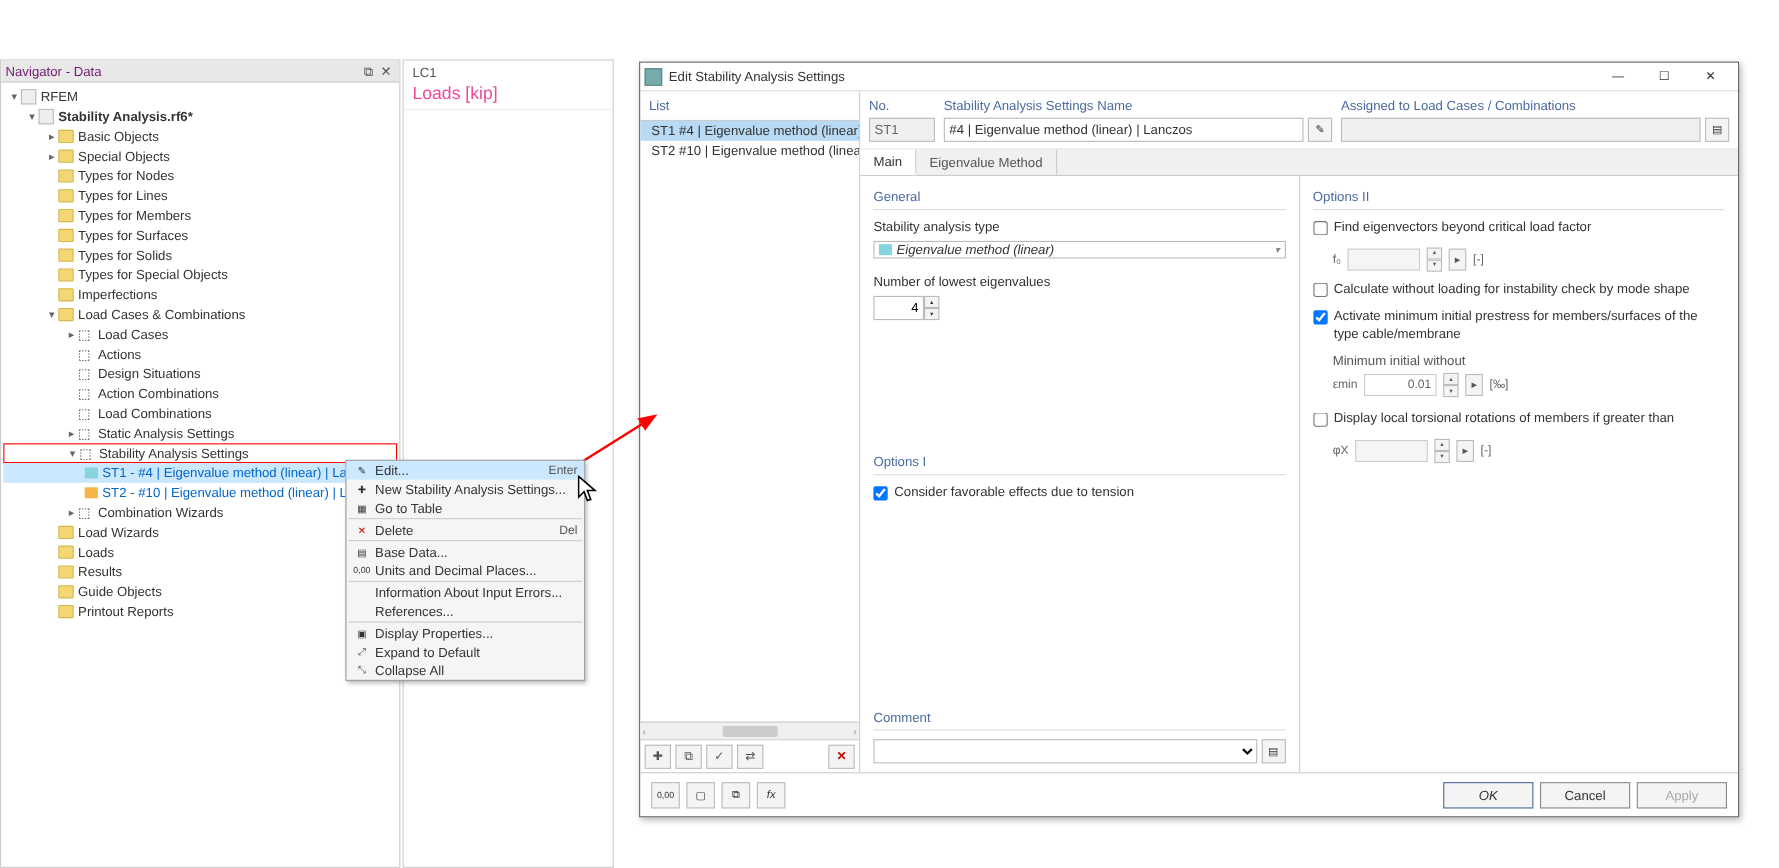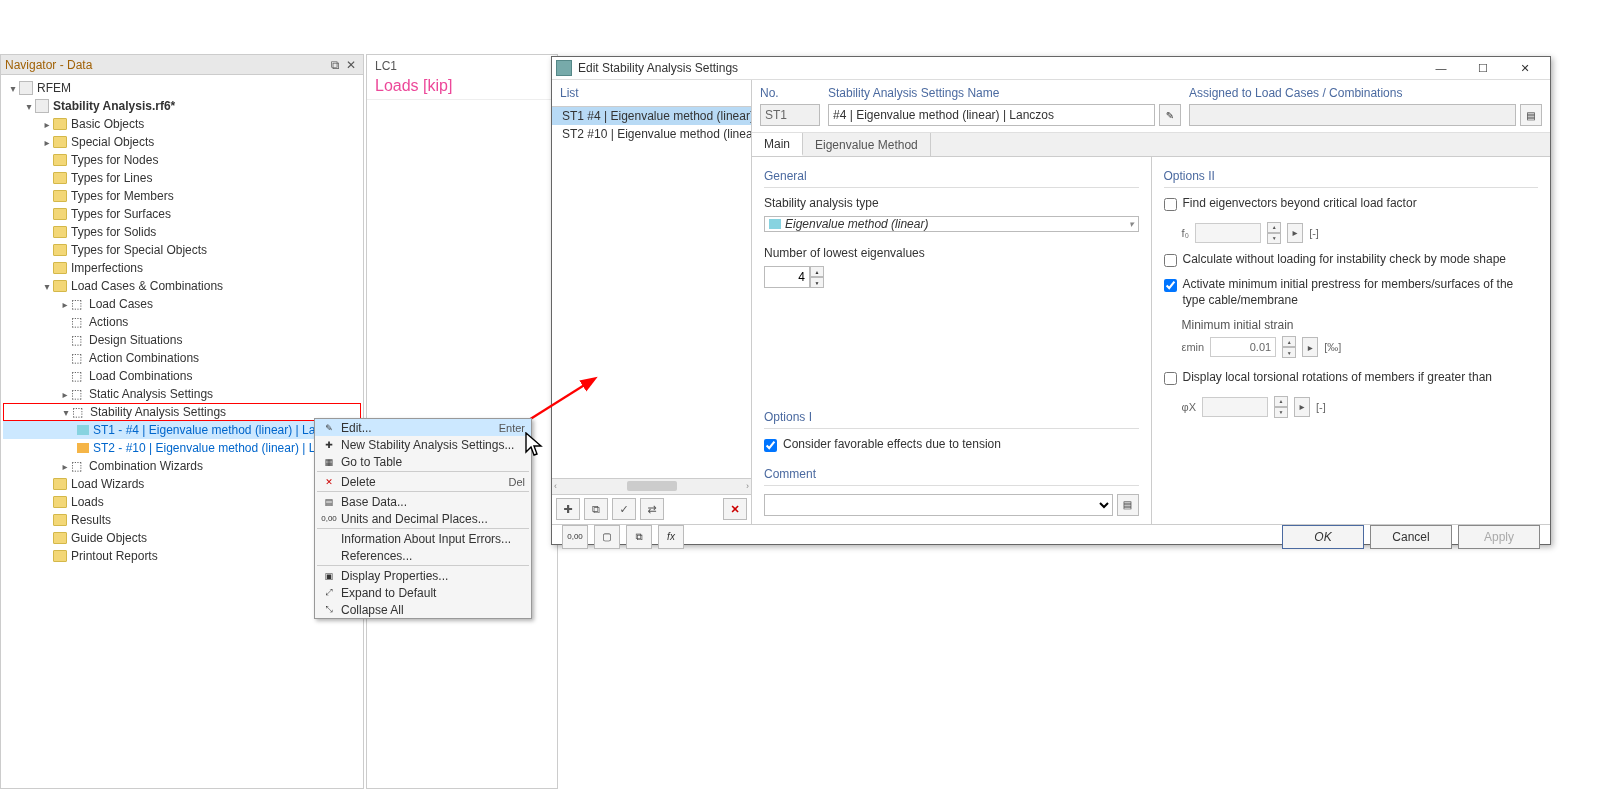--- a/index.html
+++ b/index.html
@@ -1,21 +1,21 @@
 <!DOCTYPE html>
 <html><head>
 <meta charset="utf-8">
 <style>
   * { box-sizing: border-box; margin: 0; padding: 0; }
   body { font-family: "Segoe UI", Tahoma, sans-serif; font-size: 12px; color: #333; background: #fff; width: 1617px; height: 789px; position: relative; overflow: hidden; }
 
   
   .navigator { position: absolute; left: 0; top: 54; width: 364px; height: 735px; background: #fff; border: 1px solid #ccc; }
   .navigator-header { height: 20px; background: #e8e8e8; border-bottom: 1px solid #ccc; display: flex; align-items: center; padding: 0 4px; }
-  .nav-title { flex: 1; font-size: 12px; color: #a16207; }
+  .nav-title { flex: 1; font-size: 12px; color: #701a75; }
   .nav-header-icon { width: 16px; height: 16px; display: flex; align-items: center; justify-content: center; color: #555; cursor: pointer; }
   .tree { padding: 4px 2px; }
   .tree-row { display: flex; align-items: center; height: 18px; font-size: 12px; color: #333; cursor: default; white-space: nowrap; }
   .tree-row.selected { background: #cce8ff; color: #0066cc; }
   .tree-row.blue-text { color: #0066cc; }
   .tree-row.red-border { border: 1.5px solid red; }
   .tree-toggle { width: 12px; text-align: center; color: #666; font-size: 10px; display: inline-block; }
   .tree-indent-0 { padding-left: 4px; }
   .tree-indent-1 { padding-left: 20px; }
   .tree-indent-2 { padding-left: 38px; }
@@ -43,21 +43,21 @@
   .ctx-sep { height: 1px; background: #ccc; margin: 1px 2px; }
 
   
   .arrow { position: absolute; left: 520px; top: 375px; width: 80px; height: 50px; z-index: 5; }
   .arrow svg { width: 80px; height: 50px; }
 
   
   .cursor { position: absolute; left: 525px; top: 432px; z-index: 20; font-size: 22px; color: #000; }
 
   
-  .dialog { position: absolute; left: 551px; top: 56px; width: 1000px; height: 489px; background: #fff; border: 1px solid #666; box-shadow: 2px 2px 6px rgba(0,0,0,.3); z-index: 3; display: flex; flex-direction: column; }
+  .dialog { position: absolute; left: 581px; top: 56px; width: 1000px; height: 687px; background: #fff; border: 1px solid #666; box-shadow: 2px 2px 6px rgba(0,0,0,.3); z-index: 3; display: flex; flex-direction: column; }
   .dialog-titlebar { height: 26px; display: flex; align-items: center; padding: 0 4px; border-bottom: 1px solid #ddd; }
   .dialog-titlebar .dlg-icon { width: 16px; height: 16px; margin-right: 6px; background: #7aa; border: 1px solid #588; }
   .dialog-titlebar .dlg-title { flex: 1; font-size: 12px; color: #333; }
   .dlg-win-btn { width: 42px; height: 22px; display: flex; align-items: center; justify-content: center; color: #333; font-size: 11px; }
 
   .dialog-body { flex: 1; display: flex; }
 
   
   .dlg-left { width: 200px; border-right: 1px solid #ccc; display: flex; flex-direction: column; }
   .dlg-left-head { padding: 6px 8px; color: #4b6aa0; font-size: 12px; }
@@ -464,21 +464,21 @@
           <div class="checkbox-row">
             <input type="checkbox" style="">
             <span>Calculate without loading for instability check by mode shape</span>
           </div>
 
           <div class="checkbox-row">
             <input type="checkbox" checked="" style="">
             <span>Activate minimum initial prestress for members/surfaces of the type cable/membrane</span>
           </div>
           <div class="sub-indent" style="margin-bottom:4px;">
-            <span>Minimum initial strain</span>
+            <span>Minimum initial without</span>
           </div>
           <div class="sub-indent">
             <span class="unit-label">εmin</span>
             <input class="grey-input" style="background: rgb(255, 255, 255);" value="0.01">
             <div class="spinner">
                 <div>▲</div>
                 <div>▼</div>
               </div>
             <span class="edit-icon-btn" style="height:20px;width:16px;">▸</span>
             <span class="unit-label">[‰]</span>

